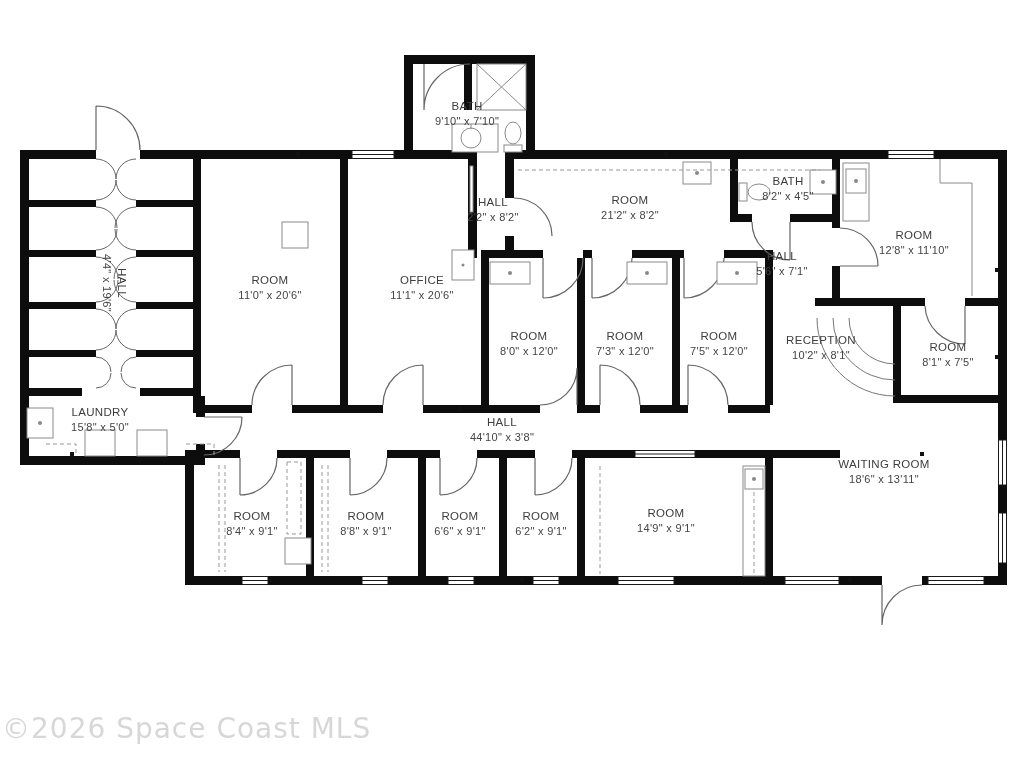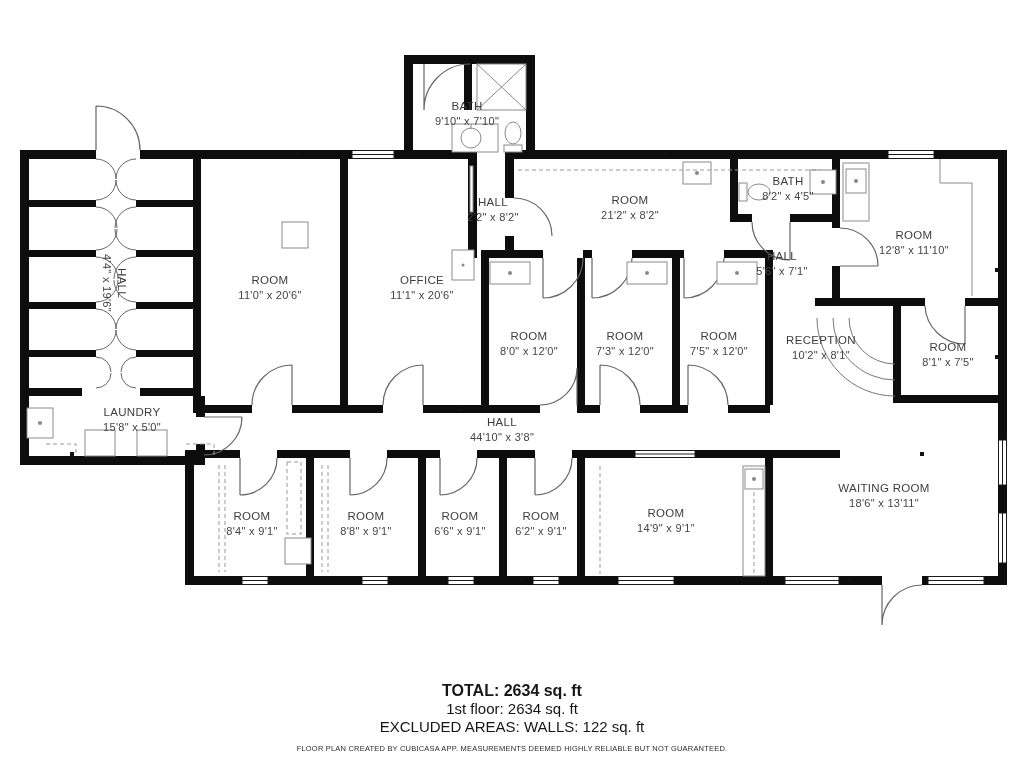--- a/index.html
+++ b/index.html
@@ -268,21 +268,21 @@
       <span class="dm">10'2" x 8'1"</span>
     </div>
   <div class="lbl" style="left:948px;top:355px">
       <span class="nm">ROOM</span>
       <span class="dm">8'1" x 7'5"</span>
     </div>
   <div class="lbl vert" style="left:114px;top:283px">
       <span class="nm">HALL</span>
       <span class="dm">4'4" x 19'6"</span>
     </div>
-  <div class="lbl" style="left:132px;top:420px">
+  <div class="lbl" style="left:100px;top:420px">
       <span class="nm">LAUNDRY</span>
       <span class="dm">15'8" x 5'0"</span>
     </div>
   <div class="lbl" style="left:502px;top:430px">
       <span class="nm">HALL</span>
       <span class="dm">44'10" x 3'8"</span>
     </div>
   <div class="lbl" style="left:252px;top:524px">
       <span class="nm">ROOM</span>
       <span class="dm">8'4" x 9'1"</span>
@@ -296,26 +296,21 @@
       <span class="dm">6'6" x 9'1"</span>
     </div>
   <div class="lbl" style="left:541px;top:524px">
       <span class="nm">ROOM</span>
       <span class="dm">6'2" x 9'1"</span>
     </div>
   <div class="lbl" style="left:666px;top:521px">
       <span class="nm">ROOM</span>
       <span class="dm">14'9" x 9'1"</span>
     </div>
-  <div class="lbl" style="left:884px;top:496px">
+  <div class="lbl" style="left:884px;top:472px">
       <span class="nm">WAITING ROOM</span>
       <span class="dm">18'6" x 13'11"</span>
     </div>
 
-  <div class="footer">
-    <div class="f1">TOTAL: 2634 sq. ft</div>
-    <div class="f2">1st floor: 2634 sq. ft</div>
-    <div class="f3">EXCLUDED AREAS: WALLS: 122 sq. ft</div>
-    <div class="f4">FLOOR PLAN CREATED BY CUBICASA APP. MEASUREMENTS DEEMED HIGHLY RELIABLE BUT NOT GUARANTEED.</div>
-  </div>
-
+
+  <div class="watermark">©2026 Space Coast MLS</div>
 
 </div>
 
 </body></html>

